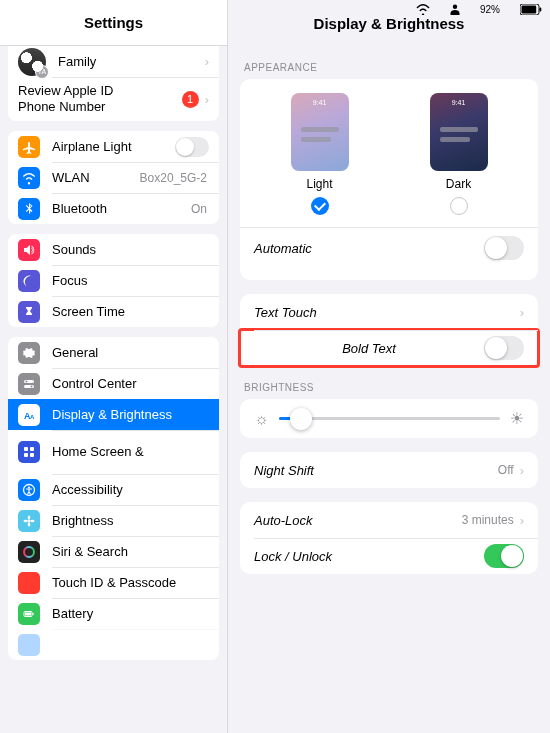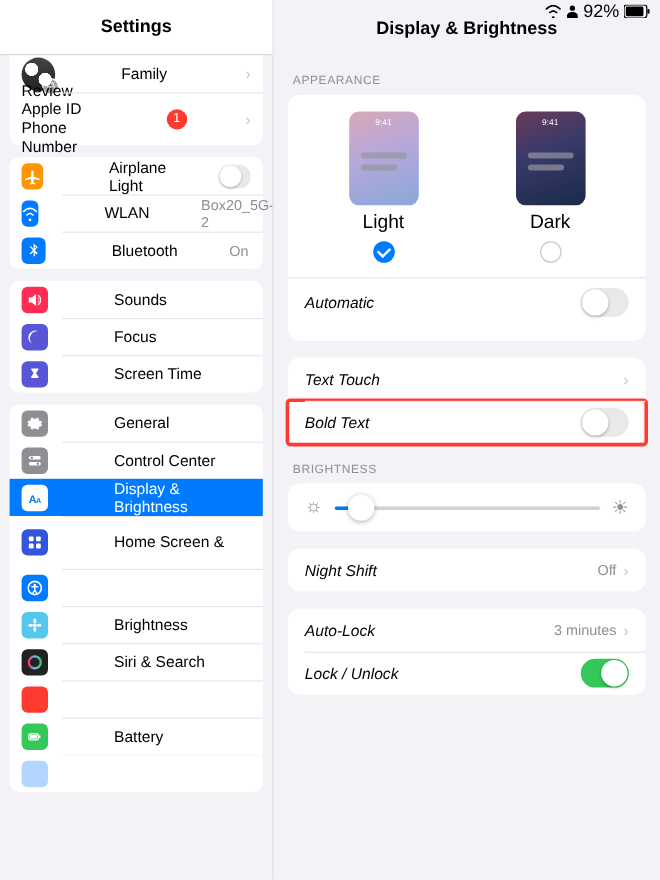--- a/index.html
+++ b/index.html
@@ -1,27 +1,27 @@
 <!DOCTYPE html>
 <html><head>
 <meta charset="utf-8">
 <style>
   * { box-sizing: border-box; margin: 0; padding: 0; }
   html, body { width: 550px; height: 733px; overflow: hidden; font-family: -apple-system, "Helvetica Neue", Arial, sans-serif; background: #f2f2f7; }
   .root { display: flex; width: 100%; height: 100%; }
   
-  .statusbar { position: absolute; top: 0; right: 8px; height: 18px; display: flex; align-items: center; gap: 4px; font-size: 15px; color: #000; }
+  .statusbar { position: absolute; top: 0; right: 8px; height: 18px; display: flex; align-items: center; gap: 20px; font-size: 10px; color: #000; }
   .statusbar svg { display:block }
   
   .sidebar { width: 228px; height: 100%; background:#f2f2f7; border-right: 1px solid #d9d9dc; display:flex; flex-direction:column; }
   .sidebar-header { height: 46px; background:#fff; border-bottom:1px solid #d9d9dc; display:flex; align-items:center; justify-content:center; font-weight:600; font-size:15px; }
   .sidebar-scroll { flex:1; overflow:hidden; padding-top:0px; }
   .group { background:#fff; border-radius:8px; margin:10px 8px; }
   .group.flat-top { border-top-left-radius:0; border-top-right-radius:0; margin-top:0; }
-  .row { display:flex; align-items:center; height:31px; padding:0 10px; font-size:13px; color:#000; position:relative;gap:43px; }
+  .row { display:flex; align-items:center; height:31px; padding:0 10px; font-size:13px; color:#000; position:relative; }
   .row + .row::before { content:""; position:absolute; left:44px; right:0; top:0; height:1px; background:#e5e5ea; }
   .row .icon { width:22px; height:22px; border-radius:5px; display:flex; align-items:center; justify-content:center; margin-right:12px; }
   .row .label { flex:1; }
   .row .value { color:#8e8e93; font-size:12px; margin-right:2px; }
   .chev { color:#c7c7cc; font-size:13px; }
   .row.selected { background:#007aff; color:#fff; border-radius:0; }
   .row.selected::before { display:none; }
   .row.selected .icon { background:#fff !important; }
   .row.selected .label { color:#fff; }
   .badge-red { width:17px; height:17px; border-radius:50%; background:#ff3b30; color:#fff; font-size:11px; display:flex; align-items:center; justify-content:center; margin-right:6px; }
@@ -38,34 +38,34 @@
   .card { background:#fff; border-radius:10px; }
   .appearance { padding:14px 10px 12px; }
   .appearance-grid { display:flex; justify-content:space-around; }
   .app-option { display:flex; flex-direction:column; align-items:center; gap:6px; }
   .wallpaper { width:58px; height:78px; border-radius:8px; position:relative; overflow:hidden; }
   .wallpaper.light { background:linear-gradient(160deg,#d9a8b8 0%, #b9a8d9 40%, #8aa8d9 100%); }
   .wallpaper.dark  { background:linear-gradient(160deg,#6a3a5a 0%, #3a3a6a 40%, #1a2a4a 100%); }
   .wallpaper .time { position:absolute; top:6px; width:100%; text-align:center; color:#fff; font-size:7px; font-weight:500;}
   .wallpaper .bar { position:absolute; left:10px; right:10px; height:5px; background:rgba(150,150,160,.7); border-radius:2px; }
   .wallpaper .bar.b1{ top:34px;} .wallpaper .bar.b2{ top:44px; right:18px;}
-  .app-option .name { font-size:16px;text-align:right; }
+  .app-option .name { font-size:12px;text-align:right; }
   .radio { width:18px; height:18px; border-radius:50%; border:1.5px solid #c7c7cc; display:flex; align-items:center; justify-content:center;}
   .radio.checked { border:none; background:#007aff; }
   .radio.checked::after{ content:""; width:8px; height:5px; border-left:2px solid #fff; border-bottom:2px solid #fff; transform:rotate(-45deg) translate(1px,-1px);}
   .divider { height:1px; background:#e5e5ea; margin:12px -10px 0;}
   .drow { display:flex; align-items:center; height:36px; padding:0 14px; font-size:13px; position:relative;}
   .card .drow + .drow::before { content:""; position:absolute; left:14px; right:0; top:0; height:1px; background:#e5e5ea; }
   .drow .dlabel { flex:1;font-style:italic; }
   .drow .dvalue { color:#8e8e93; font-size:12px; margin-right:6px;}
   .toggle { width:40px; height:24px; border-radius:12px; background:#e9e9eb; position:relative; }
   .toggle::after{ content:""; position:absolute; width:22px; height:22px; border-radius:50%; background:#fff; top:1px; left:1px; box-shadow:0 1px 3px rgba(0,0,0,.3);}
   .toggle.on { background:#34c759; }
   .toggle.on::after{ left:auto; right:1px; }
-  .highlight { outline:3px solid #ff3b30; outline-offset:-1px; border-radius:2px;}
+  .highlight { outline:3px solid #ff3b30; outline-offset:-1px; border-radius:2px;text-align:center;}
   .slider-row { padding:10px 14px; display:flex; align-items:center; gap:10px;}
   .slider-track { flex:1; height:3px; background:#d1d1d6; border-radius:2px; position:relative;}
   .slider-fill { position:absolute; left:0; top:0; height:100%; width:10%; background:#007aff; border-radius:2px;}
   .slider-knob { position:absolute; top:50%; left:10%; width:22px; height:22px; border-radius:50%; background:#fff; transform:translate(-50%,-50%); box-shadow:0 1px 4px rgba(0,0,0,.3);}
   .sun-sm, .sun-lg { color:#8e8e93; }
   .footnote { color:#8e8e93; font-size:10.5px; line-height:1.35; padding:6px 14px 0; }
   .row.big { height:44px; }
 </style>
 </head>
 <body>
@@ -207,20 +207,21 @@
             </div>
         </div>
         <div class="row">
           <div class="icon" style="background:#007aff">
               <svg width="14" height="14" viewBox="0 0 14 14">
                 <circle cx="7" cy="7" r="5.5" fill="none" stroke="#fff" stroke-width="1.3"></circle>
                 <circle cx="7" cy="4.5" r="1" fill="#fff"></circle>
                 <path d="M4.5 6h5M7 6v3M7 9l-1.5 2M7 9l1.5 2" stroke="#fff" stroke-width="1.2" stroke-linecap="round"></path>
               </svg>
             </div>
+          <div class="label">Accessibility</div>
         </div>
         <div class="row">
           <div class="icon" style="background:#54c7ec">
               <svg width="14" height="14" viewBox="0 0 14 14">
                 <circle cx="7" cy="7" r="1.5" fill="#fff"></circle>
                 <g fill="#fff">
                   <ellipse cx="7" cy="3.5" rx="1.3" ry="2"></ellipse>
                   <ellipse cx="7" cy="10.5" rx="1.3" ry="2"></ellipse>
                   <ellipse cx="3.5" cy="7" rx="2" ry="1.3"></ellipse>
                   <ellipse cx="10.5" cy="7" rx="2" ry="1.3"></ellipse>
@@ -247,20 +248,21 @@
         <div class="row">
           <div class="icon" style="background:#ff3b30">
               <svg width="14" height="14" viewBox="0 0 14 14">
                 <g fill="none" stroke="#ff3b30" stroke-width="1">
                   <path d="M3 9a4 4 0 018 0"></path>
                   <path d="M4.5 10a2.5 2.5 0 015 0"></path>
                   <path d="M6 11a1 1 0 012 0"></path>
                 </g>
               </svg>
             </div>
+          <div class="label">Touch ID &amp; Passcode</div>
         </div>
         <div class="row">
           <div class="icon" style="background:#34c759">
               <svg width="14" height="14" viewBox="0 0 14 14">
                 <rect x="2" y="4.5" width="8" height="5" rx="1" fill="none" stroke="#fff"></rect>
                 <rect x="10.5" y="6" width="1.2" height="2" fill="#fff"></rect>
                 <rect x="3" y="5.5" width="6" height="3" fill="#fff"></rect>
               </svg>
             </div>
           <div class="label">Battery</div>

